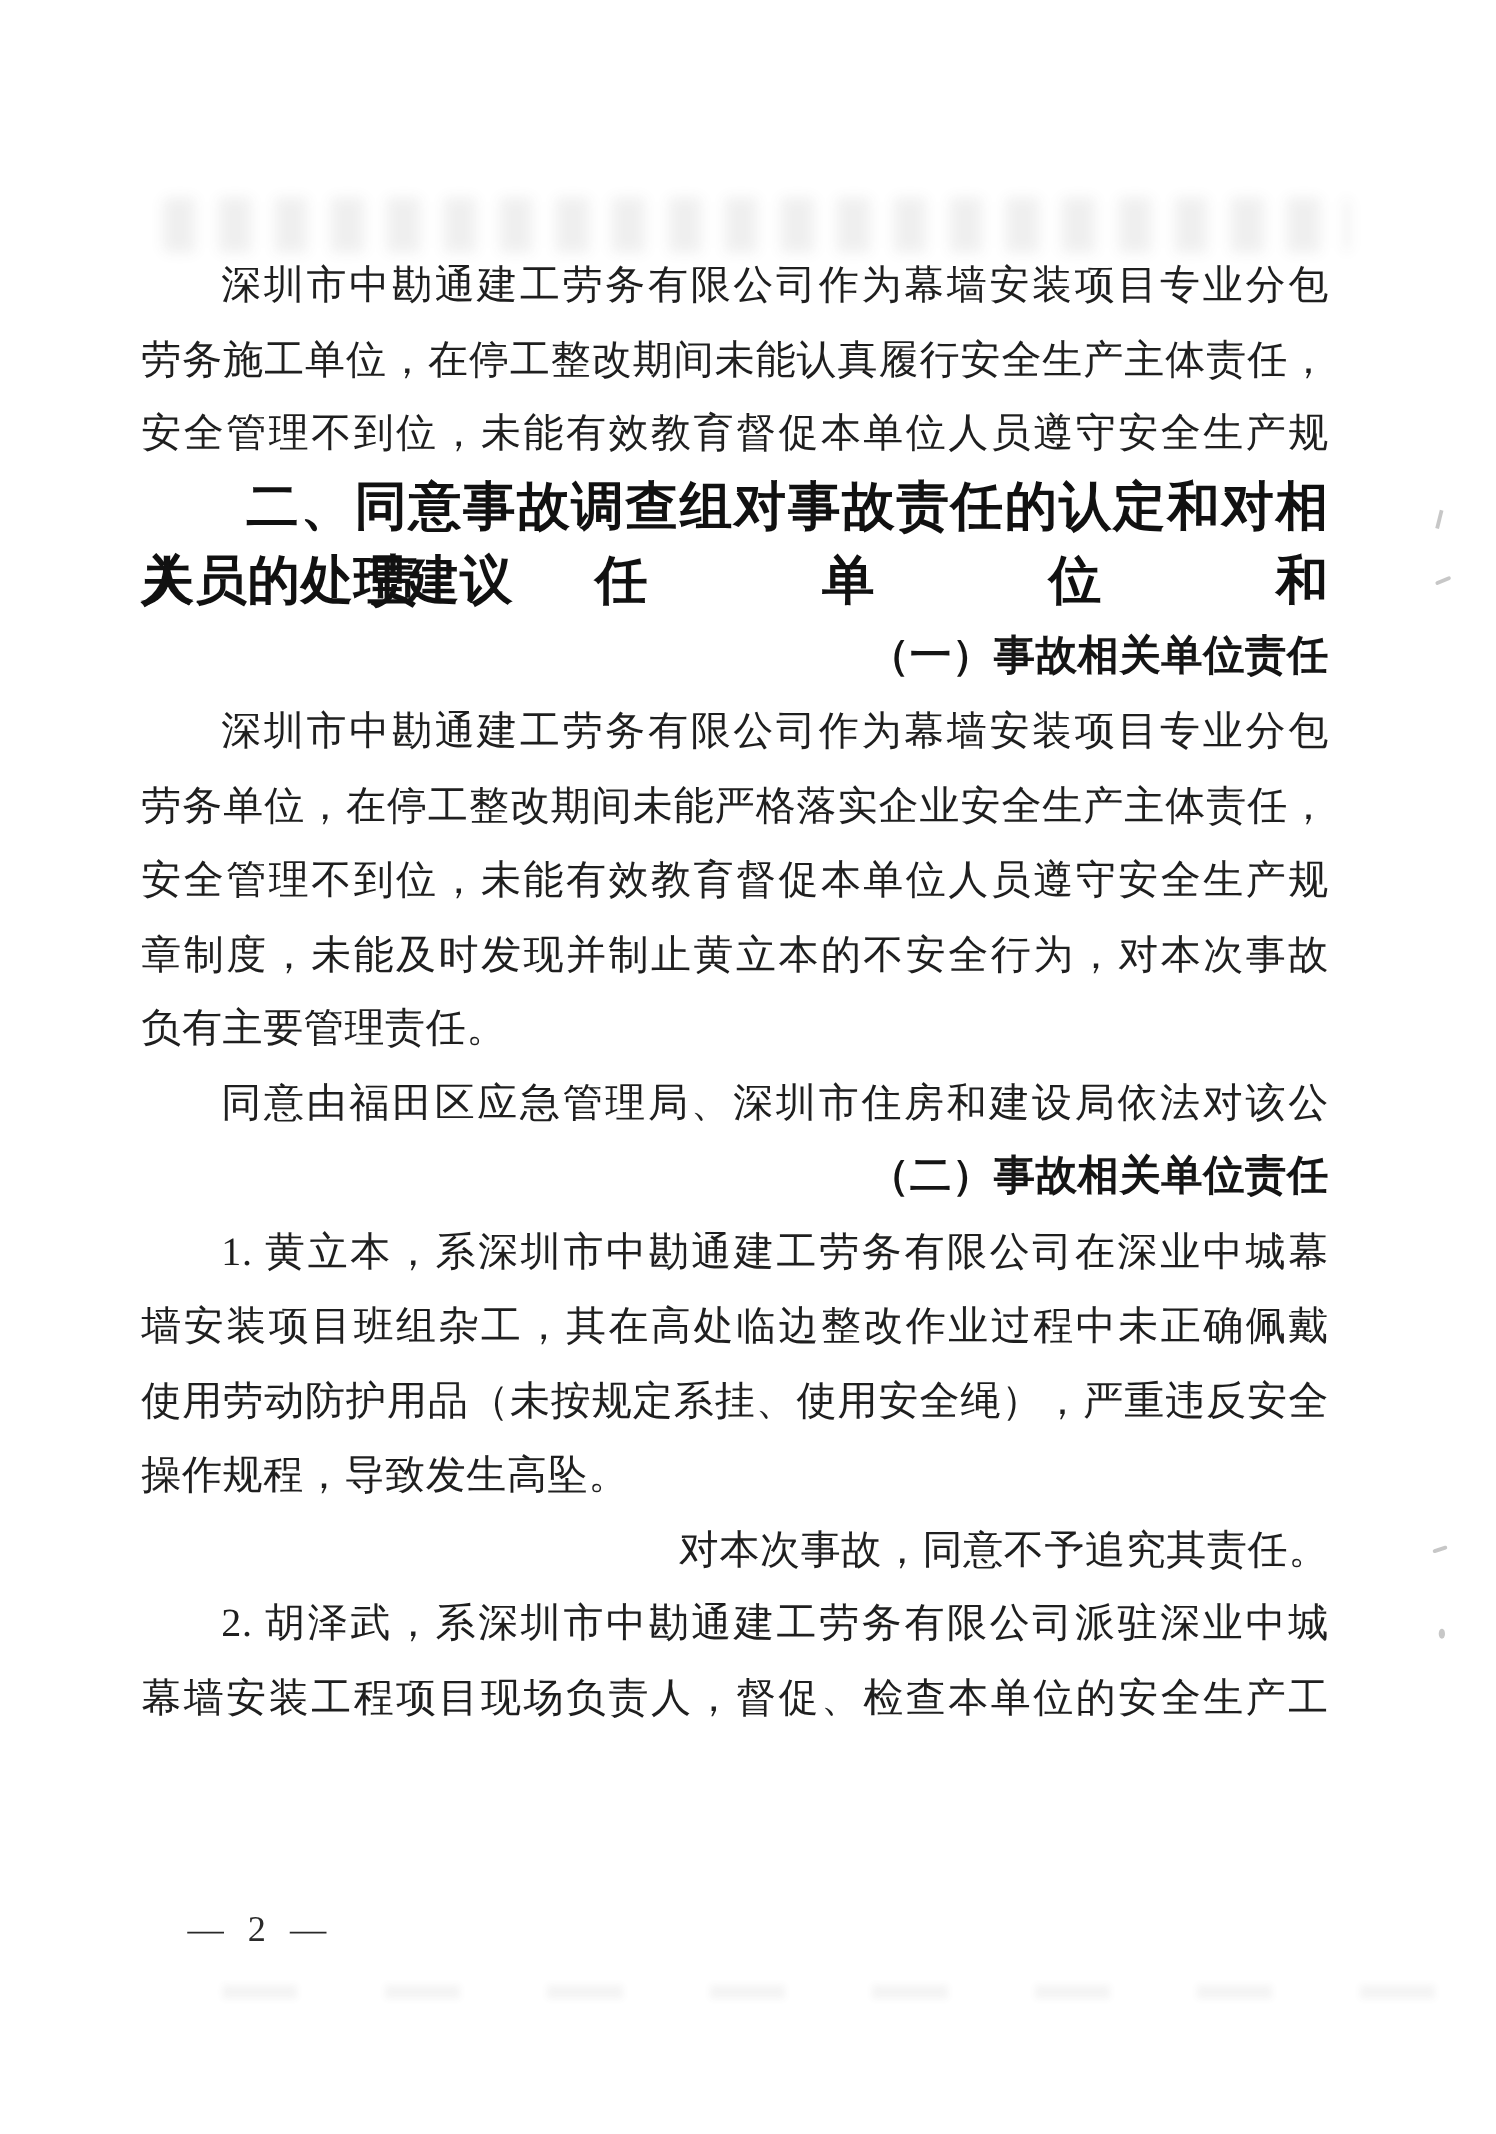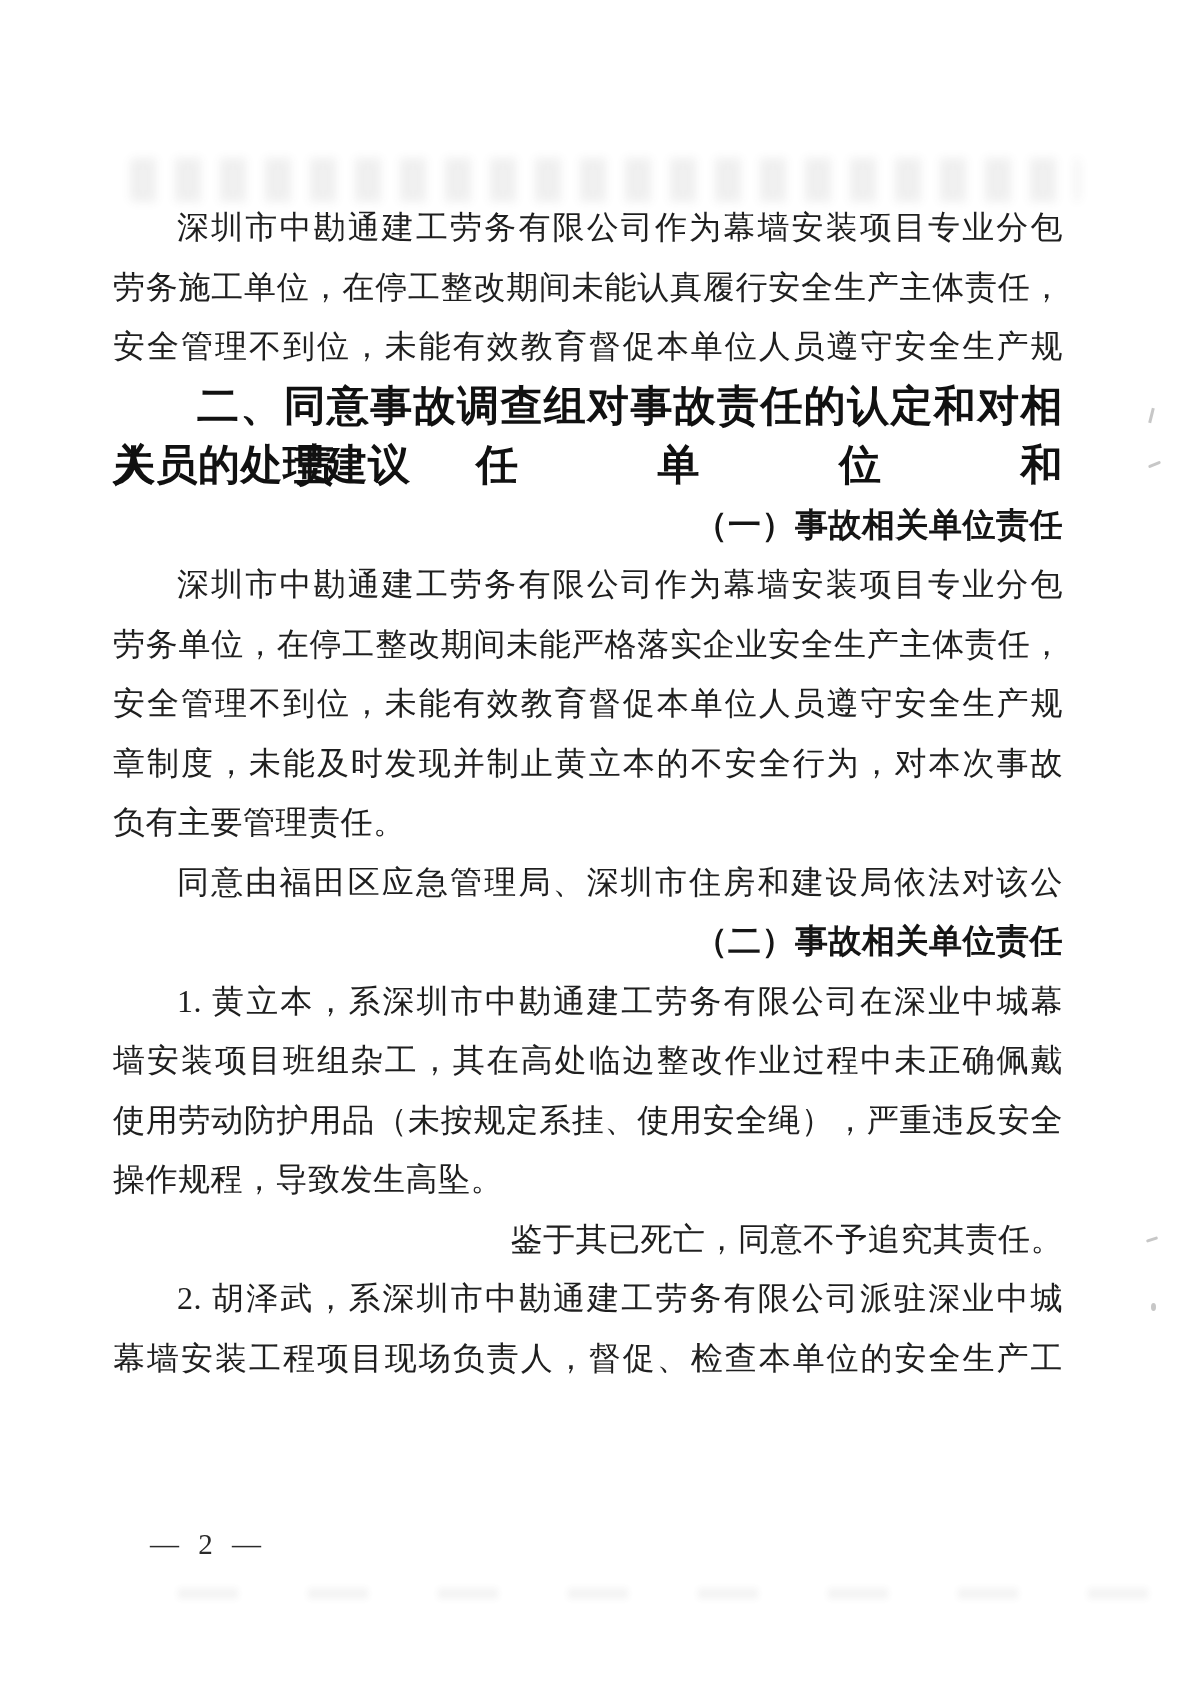--- a/index.html
+++ b/index.html
@@ -96,21 +96,21 @@
     <div class="ln jf">劳务单位，在停工整改期间未能严格落实企业安全生产主体责任，</div>
     <div class="ln jf">安全管理不到位，未能有效教育督促本单位人员遵守安全生产规</div>
     <div class="ln jf">章制度，未能及时发现并制止黄立本的不安全行为，对本次事故</div>
     <div class="ln">负有主要管理责任。</div>
     <div class="ln ind jf">同意由福田区应急管理局、深圳市住房和建设局依法对该公</div>
     <div class="ln sub ind">（二）事故相关单位责任</div>
     <div class="ln ind jf">1. 黄立本，系深圳市中勘通建工劳务有限公司在深业中城幕</div>
     <div class="ln jf">墙安装项目班组杂工，其在高处临边整改作业过程中未正确佩戴</div>
     <div class="ln jf">使用劳动防护用品（未按规定系挂、使用安全绳），严重违反安全</div>
     <div class="ln">操作规程，导致发生高坠。</div>
-    <div class="ln ind">鉴于其已死亡，同意不予追究其责任。</div>
+    <div class="ln ind">对本次事故，同意不予追究其责任。</div>
     <div class="ln ind jf">2. 胡泽武，系深圳市中勘通建工劳务有限公司派驻深业中城</div>
     <div class="ln jf">幕墙安装工程项目现场负责人，督促、检查本单位的安全生产工</div>
   </div>
 
   <div class="speck s1"></div>
   <div class="speck s2"></div>
   <div class="speck s3"></div>
   <div class="speck s4"></div>
 
   <div class="footer-smudge"></div>

